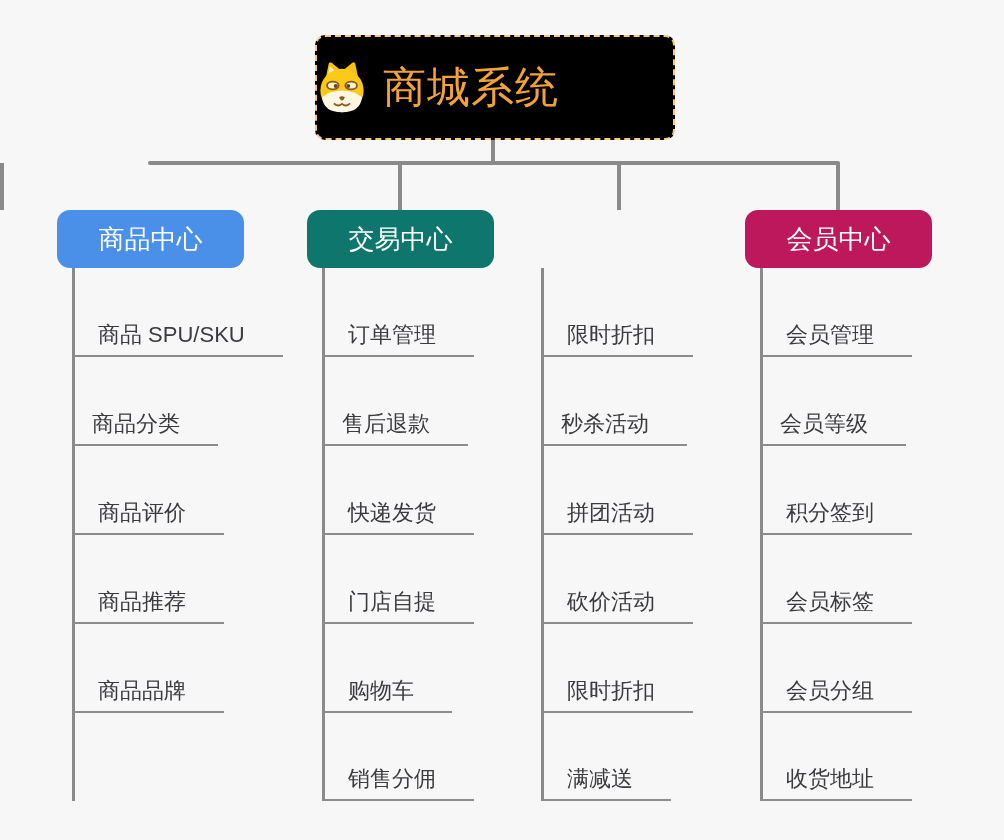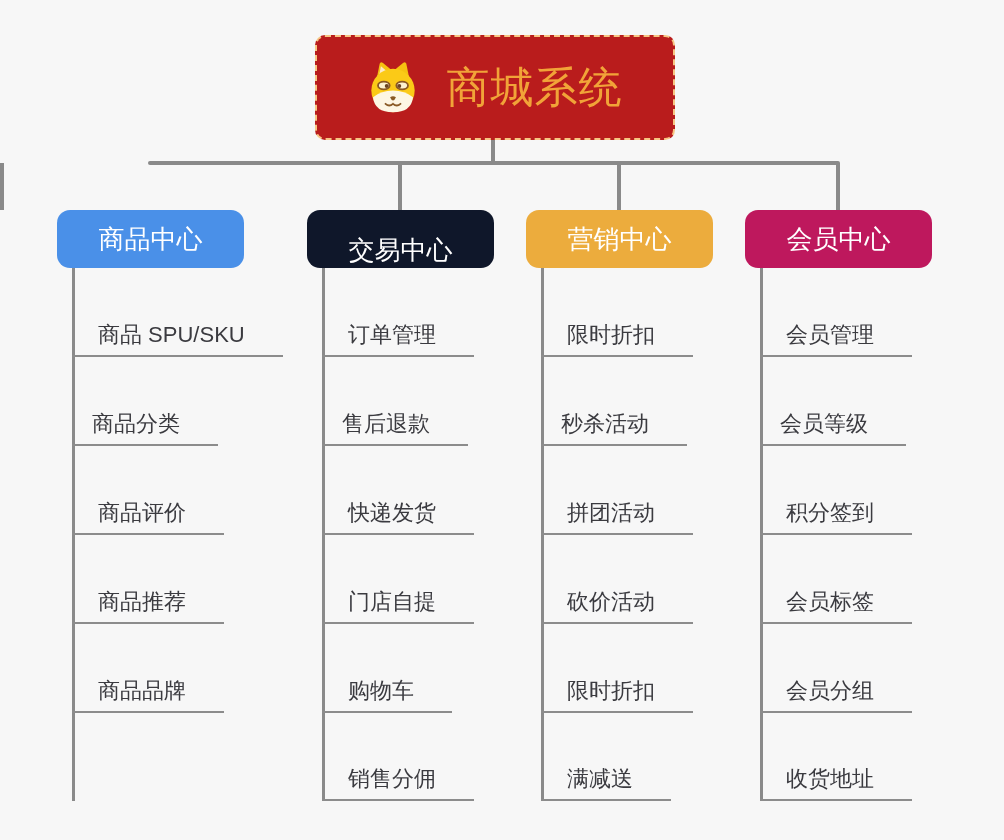--- a/index.html
+++ b/index.html
@@ -15,22 +15,22 @@
   body{
     background:var(--bg);
     font-family:"Liberation Sans","DejaVu Sans",sans-serif;
     overflow:hidden;
   }
   #stage{position:relative;width:1004px;height:840px;background:var(--bg);}
 
   
   .root-node{
     position:absolute;left:315px;top:35px;width:360px;height:105px;
-    background:#b91c1c;border:2px dashed var(--root-border);border-radius:10px;
-    display:flex;align-items:center;justify-content:center;gap:29px;
+    background:#000000;border:2px dashed var(--root-border);border-radius:10px;
+    display:flex;align-items:center;gap:16px;
   }
   .root-title{
     font-size:43px;font-weight:500;color:var(--root-accent);
     letter-spacing:1px;white-space:nowrap;
   }
   .root-icon{width:50px;height:56px;flex:0 0 auto;}
 
   
   .line{position:absolute;background:var(--connector);}
   .root-stem{left:491px;top:140px;width:4px;height:23px;}
@@ -126,21 +126,21 @@
           <div class="item">
             <span>商品推荐</span>
           </div>
           <div class="item">
             <span>商品品牌</span>
           </div>
         </div>
     </div>
 
     <div class="branch">
-      <div class="branch-box" style="background: #0f172a; align-items: flex-end;">
+      <div class="branch-box" style="background: #0f766e;">
         <span>交易中心</span>
       </div>
       <div class="trunk"></div>
       <div class="items">
           <div class="item">
             <span>订单管理</span>
           </div>
           <div class="item">
             <span>售后退款</span>
           </div>
@@ -153,23 +153,20 @@
           <div class="item">
             <span>购物车</span>
           </div>
           <div class="item">
             <span>销售分佣</span>
           </div>
         </div>
     </div>
 
     <div class="branch">
-      <div class="branch-box" style="background: rgb(236, 172, 61);">
-        <span>营销中心</span>
-      </div>
       <div class="trunk"></div>
       <div class="items">
           <div class="item">
             <span>限时折扣</span>
           </div>
           <div class="item">
             <span>秒杀活动</span>
           </div>
           <div class="item">
             <span>拼团活动</span>

